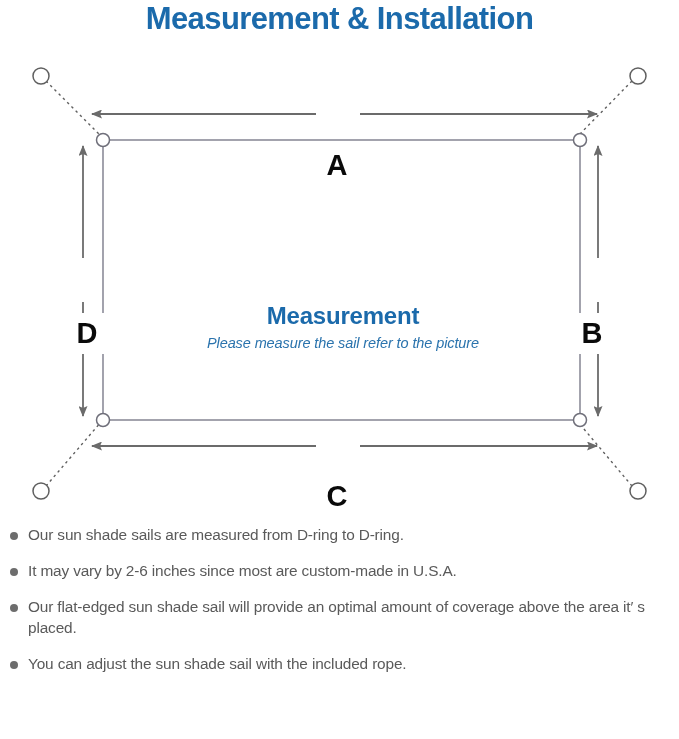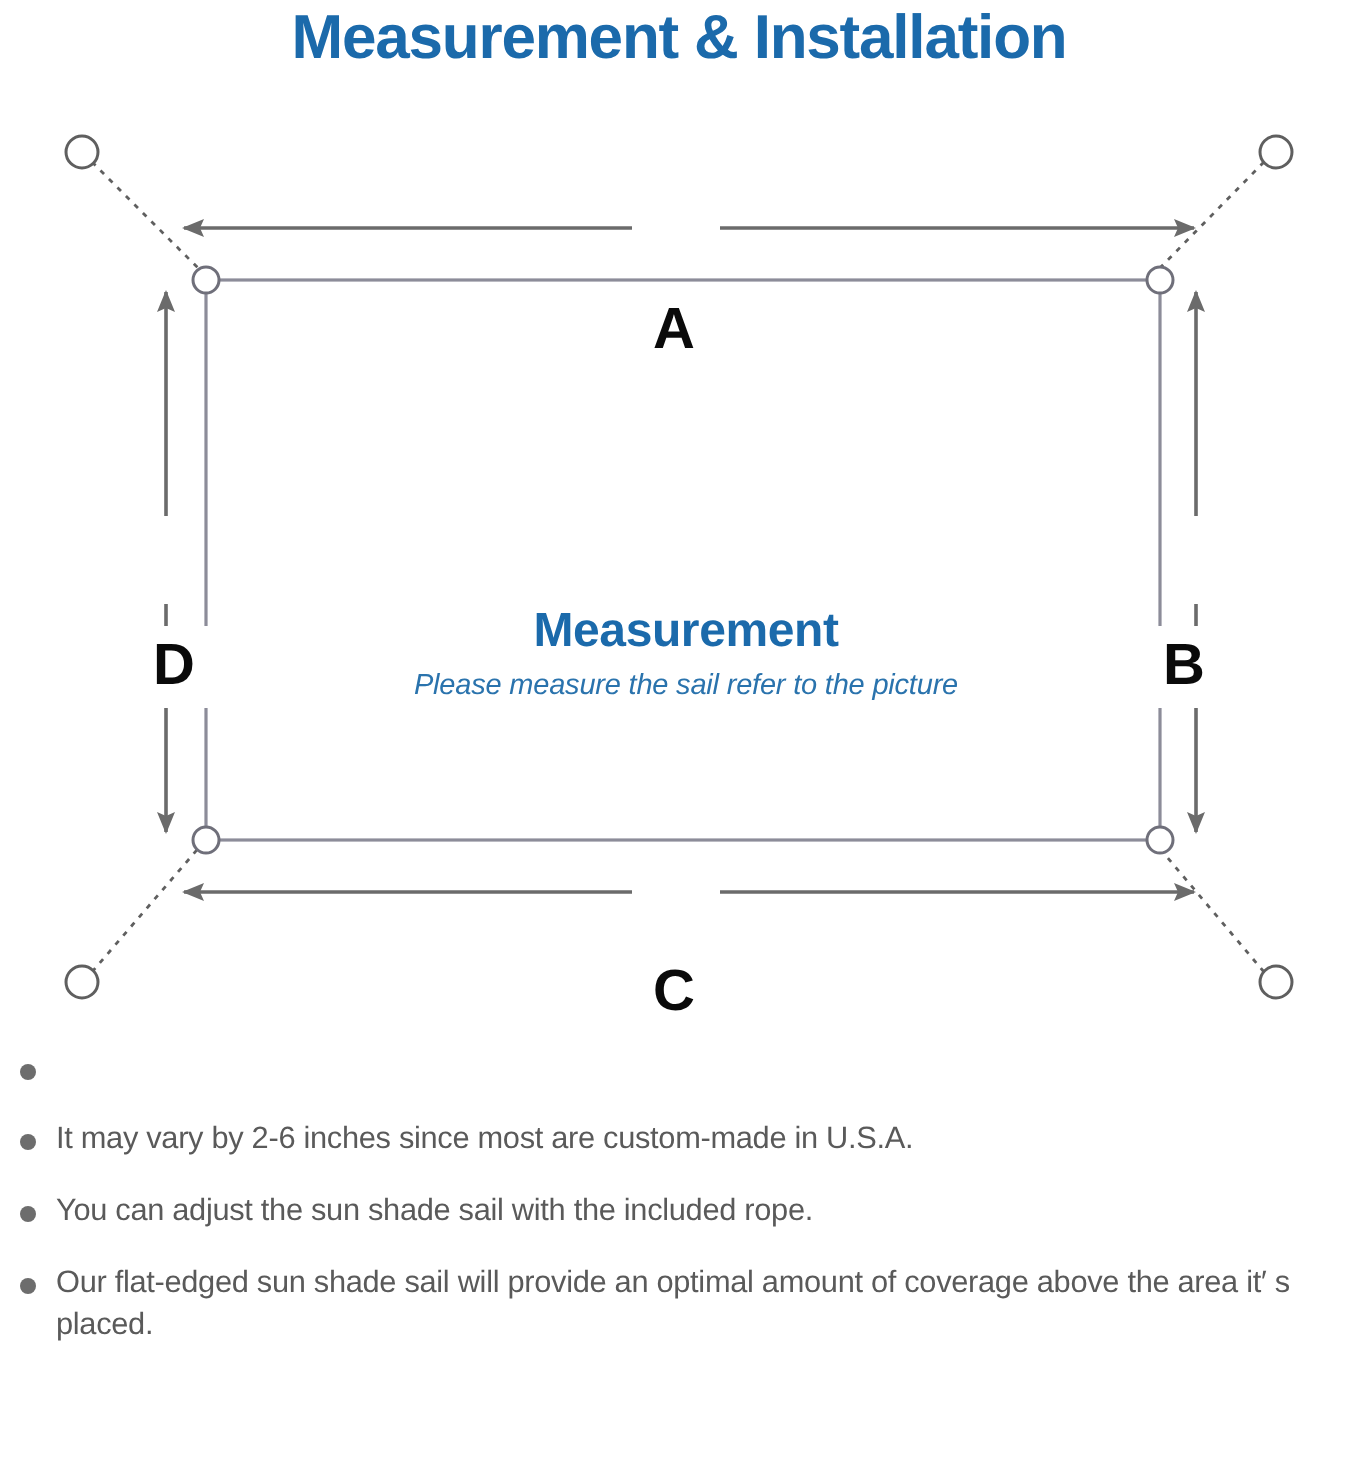--- a/index.html
+++ b/index.html
@@ -172,28 +172,29 @@
 
     <div class="center-block">
       <div class="center-title">Measurement</div>
       <div class="center-sub">Please measure the sail refer to the picture</div>
     </div>
   </div>
 
   <div class="bullets">
     <div class="bullet-row">
       <span class="bullet-dot"></span>
+      <span class="bullet-text">Our sun shade sails are measured from D-ring to D-ring.</span>
     </div>
     <div class="bullet-row">
       <span class="bullet-dot"></span>
       <span class="bullet-text">It may vary by 2-6 inches since most are custom-made in U.S.A.</span>
     </div>
     <div class="bullet-row">
       <span class="bullet-dot"></span>
+      <span class="bullet-text">Our flat-edged sun shade sail will provide an optimal amount of coverage above the area it′ s placed.</span>
+    </div>
+    <div class="bullet-row">
+      <span class="bullet-dot"></span>
       <span class="bullet-text">You can adjust the sun shade sail with the included rope.</span>
     </div>
-    <div class="bullet-row">
-      <span class="bullet-dot"></span>
-      <span class="bullet-text">Our flat-edged sun shade sail will provide an optimal amount of coverage above the area it′ s placed.</span>
-    </div>
   </div>
 
 </div>
 
 </body></html>

